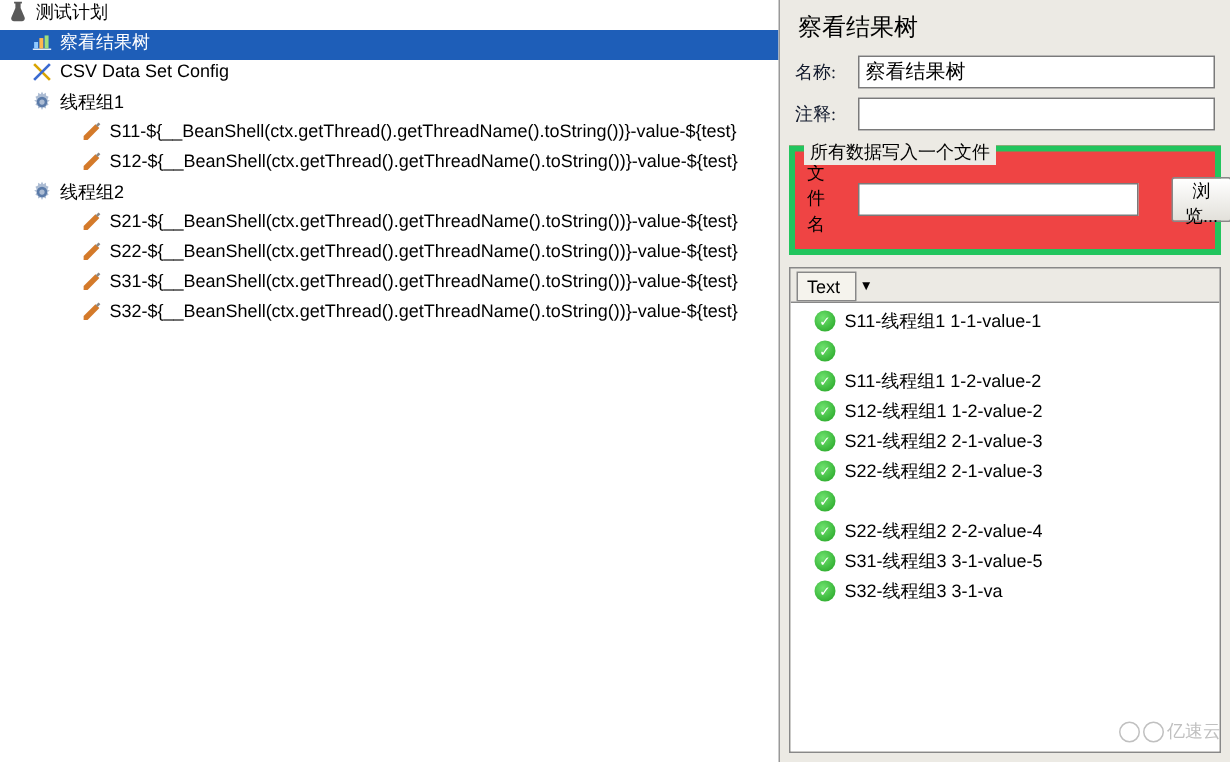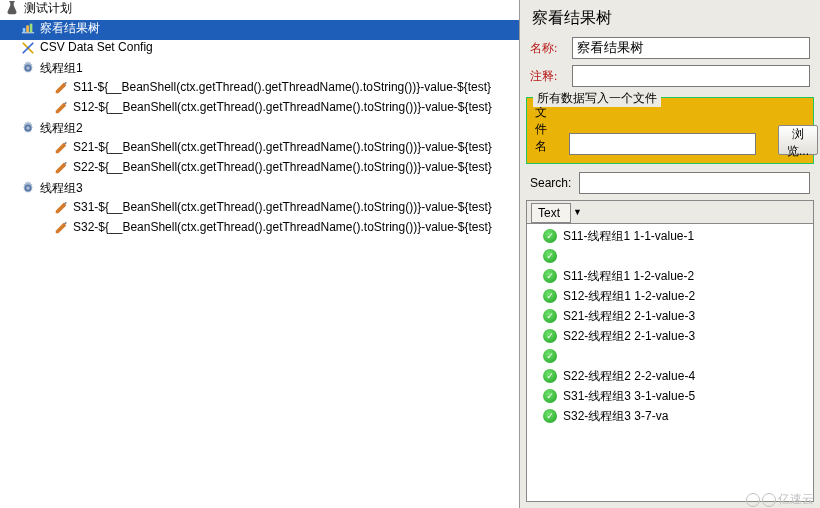--- a/index.html
+++ b/index.html
@@ -7,35 +7,35 @@
 .left-panel { width: 520px; height: 100%; border-right: 1px solid #999; overflow: auto; background: #fff; }
 .right-panel { width: 300px; height: 100%; background: #eceae4; padding: 0; display: flex; flex-direction: column; }
 .tree-row { display: flex; align-items: flex-start; height: 20px; padding-left: 4px; cursor: default; white-space: nowrap; }
 .tree-row.selected { background: #1e5eb8; color: #fff; }
 .icon { width: 16px; height: 16px; margin-right: 4px; display: inline-flex; align-items: center; justify-content: center; flex-shrink: 0; }
 .indent-1 { padding-left: 20px; }
 .indent-2 { padding-left: 36px; margin-left: 17px; }
 .right-title { font-size: 16px; padding: 8px 12px 4px 12px; color: #000; }
 .form-area { padding: 4px 10px; }
 .form-row { display: flex; align-items: center; margin-bottom: 6px; }
-.form-label { width: 42px; color: #b91c1c; font-family: Liberation Serif, serif; }
+.form-label { width: 42px; color: #0f172a; font-family: Liberation Serif, serif; }
 .form-input { flex: 1; height: 22px; border: 1px solid #7a7a7a; background: #fff; padding: 2px 4px; }
-.fieldset { border: 1px solid #22c55e; margin: 0 6px 8px 6px; padding: 6px 8px 8px 8px; background: #eab308; position: relative; }
+.fieldset { border: 4px solid #22c55e; margin: 0 6px 8px 6px; padding: 6px 8px 8px 8px; background: #ef4444; position: relative; }
 .fieldset-legend { position: absolute; top: -8px; left: 6px; background: #eceae4; padding: 0 4px; font-size: 12px; }
-.file-row { display: flex; align-items: flex-end; gap: 22px; }
+.file-row { display: flex; align-items: center; gap: 22px; }
 .btn { height: 30px; border: 1px solid #888; background: linear-gradient(#fff,#e2e0da); padding: 0 8px; font-size: 12px; cursor: pointer; border-radius: 2px; }
 .search-row { display: flex; align-items: center; padding: 0 10px 6px 10px; gap: 8px; }
 .search-input { flex: 1; height: 22px; border: 1px solid #7a7a7a; background: #fff; }
 .results-area { flex: 1; margin: 0 6px 6px 6px; border: 1px solid #888; background: #eceae4; display: flex; flex-direction: column; overflow: hidden; }
 .text-tab { padding: 2px 6px; border: 1px solid #888; background: #f5f3ed; position: relative; width: 40px; margin: 2px 0 0 4px; font-size: 12px; }
 .dropdown-arrow { font-size: 9px; margin-left: 2px; }
 .results-list { flex: 1; border-top: 1px solid #888; background: #fff; overflow: auto; padding: 2px 0; }
 .result-item { display: flex; align-items: center; height: 20px; padding-left: 16px; cursor: default; }
 .green-check { width: 14px; height: 14px; border-radius: 50%; background: radial-gradient(circle at 40% 35%, #6fe26f, #1fa01f); margin-right: 6px; display: inline-flex; align-items: center; justify-content: center; color: #fff; font-size: 9px; flex-shrink: 0; }
-.watermark { position: absolute; right: 6px; bottom: 0; color: #c0c0c0; font-size: 12px; display: flex; align-items: center; gap: 2px; pointer-events: none; }
+.watermark { position: absolute; right: 6px; bottom: 12px; color: #c0c0c0; font-size: 12px; display: flex; align-items: center; gap: 2px; pointer-events: none; }
 .water-icon { width: 14px; height: 14px; border: 1.5px solid #c0c0c0; border-radius: 50%; display: inline-block; }
 
 .i-flask svg, .i-chart svg, .i-x svg, .i-gear svg, .i-pen svg, .i-desk svg { width:14px; height:14px; }
 </style>
 </head>
 <body>
 
 <div class="left-panel">
   <div class="tree-row">
     <span class="icon i-flask">
@@ -114,29 +114,20 @@
       </div>
       <div class="tree-row indent-2">
         <span class="icon i-pen">
           <svg viewBox="0 0 16 16">
             <path fill="#d47a2a" d="M11 2l3 3-9 9H2v-3z"></path>
             <rect x="12" y="1" width="2" height="3" fill="#888" transform="rotate(45 13 2.5)"></rect>
           </svg>
         </span>
         <span>S22-${__BeanShell(ctx.getThread().getThreadName().toString())}-value-${test}</span>
       </div>
-      <div class="tree-row indent-1">
-        <span class="icon i-gear">
-          <svg viewBox="0 0 16 16">
-            <circle cx="8" cy="8" r="3" fill="none" stroke="#5a7aa8" stroke-width="2"></circle>
-            <path fill="#5a7aa8" d="M8 0l1 2 2-1 0 2 2 1-1 2 2 1-2 1 1 2-2 1 0 2-2-1-1 2-1-2-2 1 0-2-2-1 1-2-2-1 2-1-1-2 2-1 0-2 2 1z" opacity="0.5"></path>
-          </svg>
-        </span>
-        <span>线程组3</span>
-      </div>
       <div class="tree-row indent-2">
         <span class="icon i-pen">
           <svg viewBox="0 0 16 16">
             <path fill="#d47a2a" d="M11 2l3 3-9 9H2v-3z"></path>
             <rect x="12" y="1" width="2" height="3" fill="#888" transform="rotate(45 13 2.5)"></rect>
           </svg>
         </span>
         <span>S31-${__BeanShell(ctx.getThread().getThreadName().toString())}-value-${test}</span>
       </div>
       <div class="tree-row indent-2">
@@ -164,24 +155,20 @@
     </div>
   </div>
   <div class="fieldset">
     <span class="fieldset-legend">所有数据写入一个文件</span>
     <div class="file-row">
       <span>文件名</span>
       <input class="form-input" style="flex: 1 1 0%;" value="">
       <button class="btn">浏览...</button>
     </div>
   </div>
-  <div class="search-row">
-    <span>Search:</span>
-    <input class="search-input" value="" style="">
-  </div>
   <div class="results-area">
     <div style="display:flex; align-items:center;">
       <div class="text-tab">
         <span>Text</span>
       </div>
       <span class="dropdown-arrow">▼</span>
     </div>
     <div class="results-list" id="results-list">
         <div class="result-item">
           <span class="green-check">✓</span>
@@ -212,21 +199,21 @@
         <div class="result-item">
           <span class="green-check">✓</span>
           <span>S22-线程组2 2-2-value-4</span>
         </div>
         <div class="result-item">
           <span class="green-check">✓</span>
           <span>S31-线程组3 3-1-value-5</span>
         </div>
         <div class="result-item">
           <span class="green-check">✓</span>
-          <span>S32-线程组3 3-7-va</span>
+          <span>S32-线程组3 3-1-va</span>
         </div>
       </div>
   </div>
 </div>
 
 <div class="watermark">
   <span class="water-icon"></span>
   <span class="water-icon"></span>
   <span>亿速云</span>
 </div>

